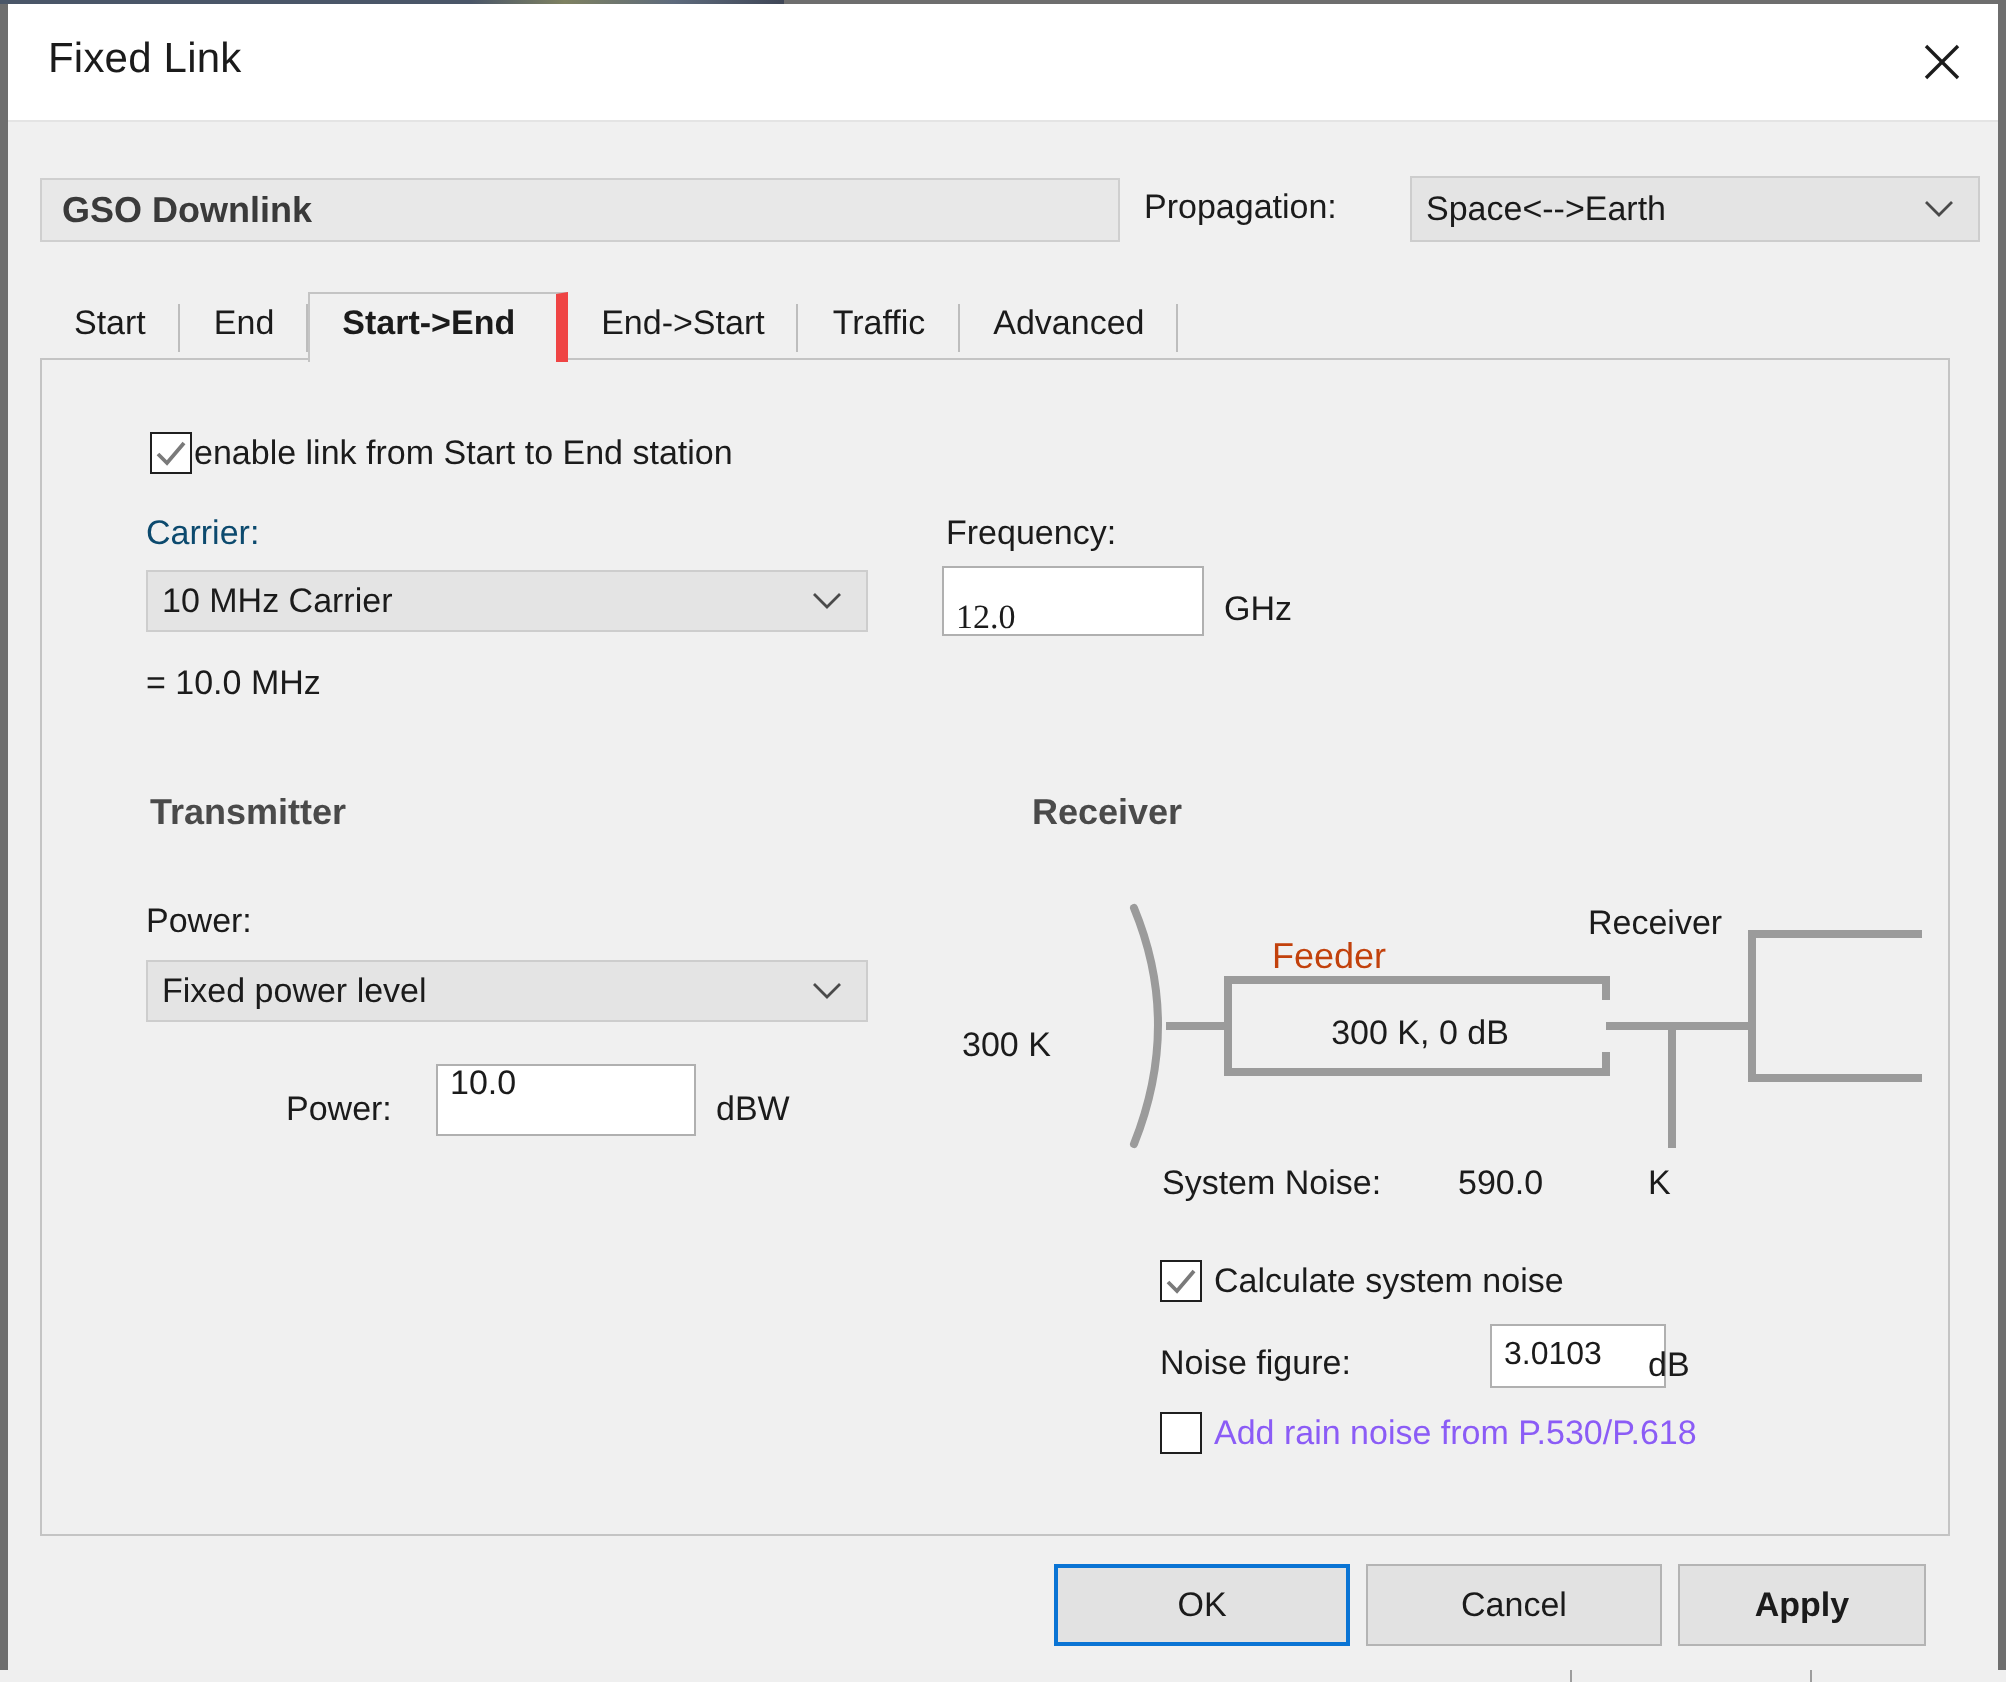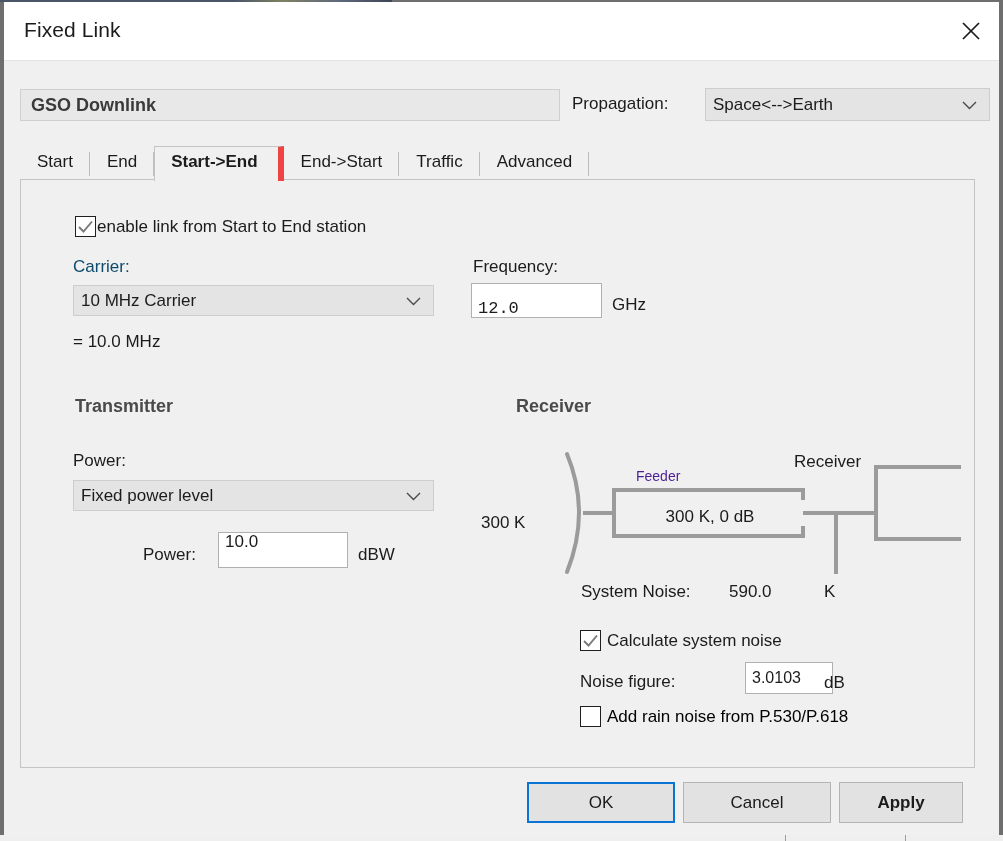--- a/index.html
+++ b/index.html
@@ -230,21 +230,21 @@
     font-size: 17px;
     color: #1b1b1b;
   }
   #freq-input {
     position: absolute;
     left: 450px; top: 103px;
     width: 131px; height: 35px;
     background: #ffffff;
     border: 1px solid #b0b0b0;
     box-sizing: border-box;
-    font-family: Liberation Mono, monospace;
+    font-family: Liberation Serif, serif;
     font-size: 17px;
     color: #1b1b1b;
     padding: 16px 0 0 6px;
   }
   #freq-unit {
     position: absolute;
     left: 591px; top: 115px;
     font-size: 17px;
     color: #1b1b1b;
   }
@@ -311,22 +311,22 @@
   #rx-diagram svg { display: block; }
   #ant-temp {
     position: absolute;
     left: 460px; top: 333px;
     font-size: 17px;
     color: #1b1b1b;
   }
   #feeder-label {
     position: absolute;
     left: 615px; top: 288px;
-    font-size: 14px;
-    color: #4c1d95;
+    font-size: 18px;
+    color: #c2410c;
   }
   #feeder-value {
     position: absolute;
     left: 604px; top: 327px;
     width: 170px;
     text-align: center;
     font-size: 17px;
     color: #1b1b1b;
   }
   #rxbox-label {
@@ -389,21 +389,21 @@
     font-size: 17px;
     color: #1b1b1b;
   }
   #rain-row {
     position: absolute;
     left: 559px; top: 526px;
     display: flex;
     align-items: center;
     gap: 6px;
   }
-  #rain-label { font-size: 17px; color: #000000; }
+  #rain-label { font-size: 17px; color: #8b5cf6; }
 
   
   #footer {
     position: absolute;
     left: 0; top: 768px;
     width: 995px;
     height: 64px;
   }
   .btn {
     position: absolute;

